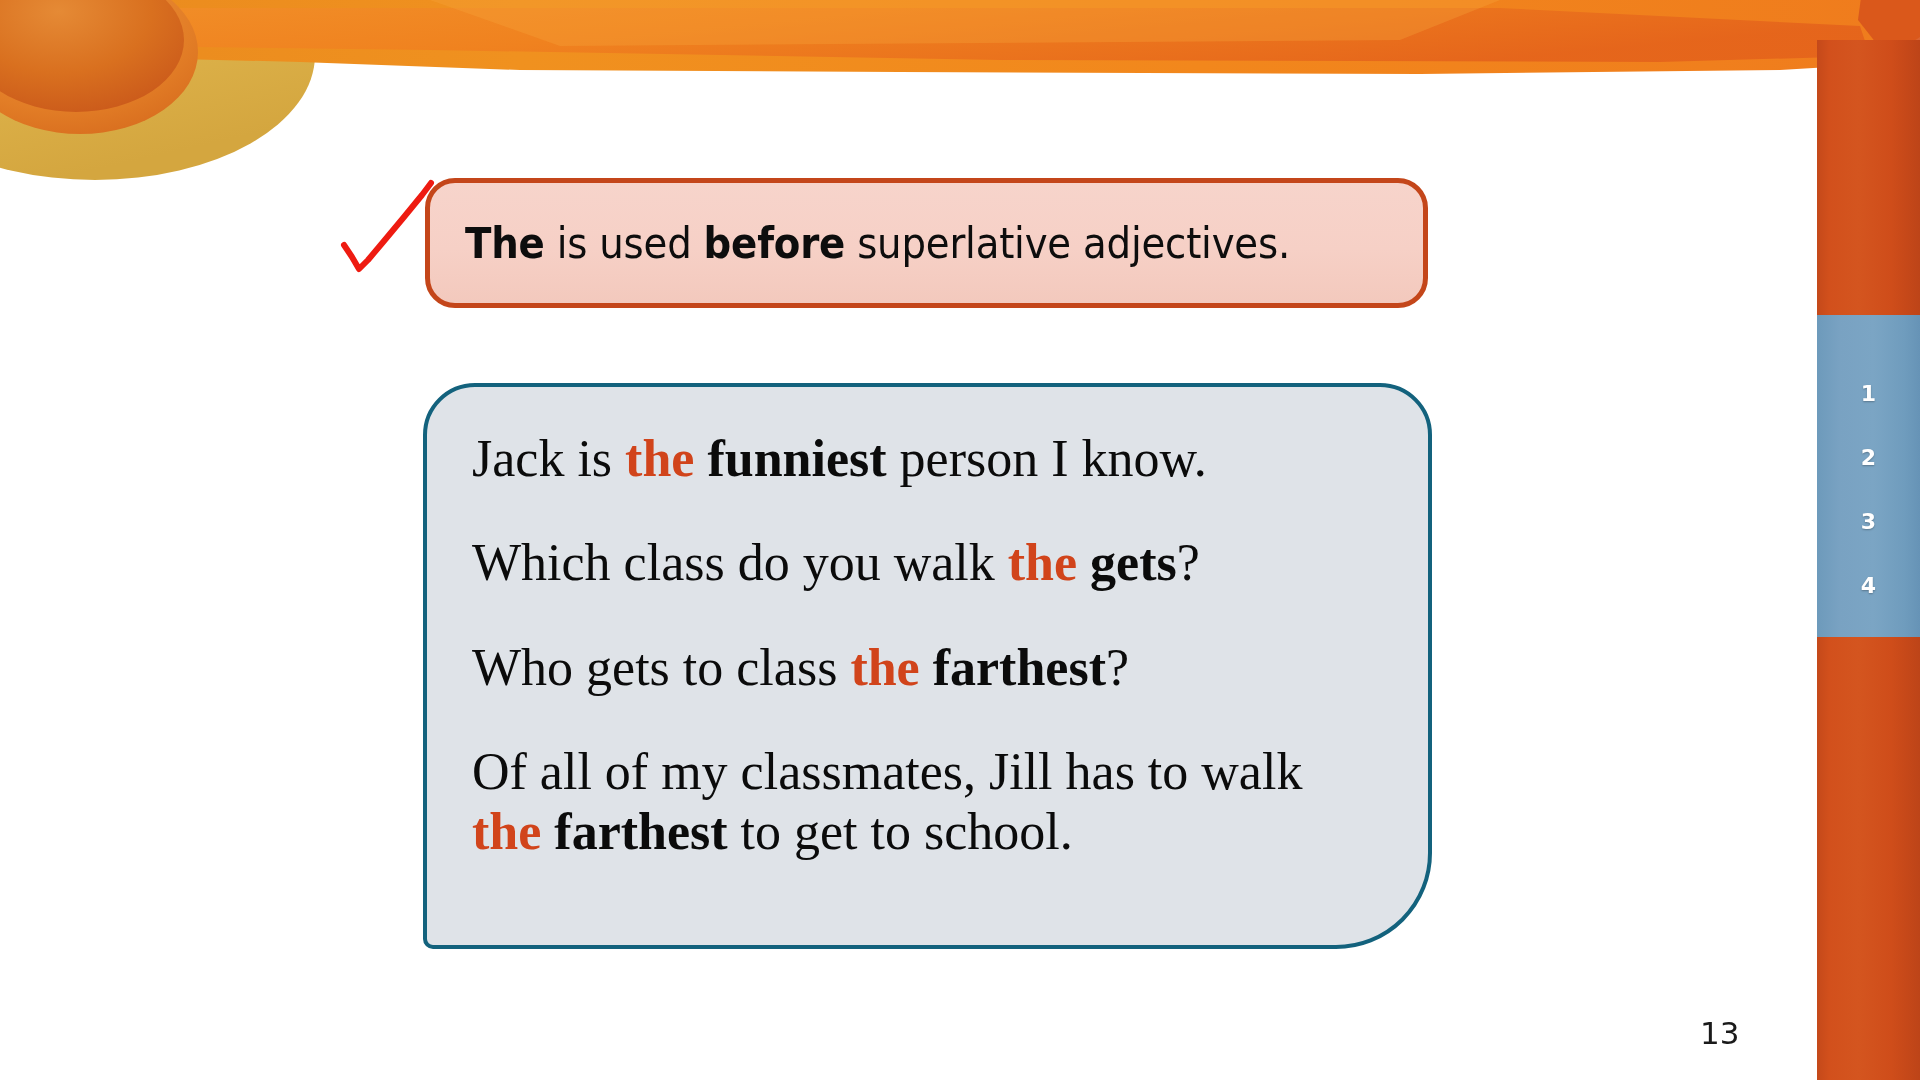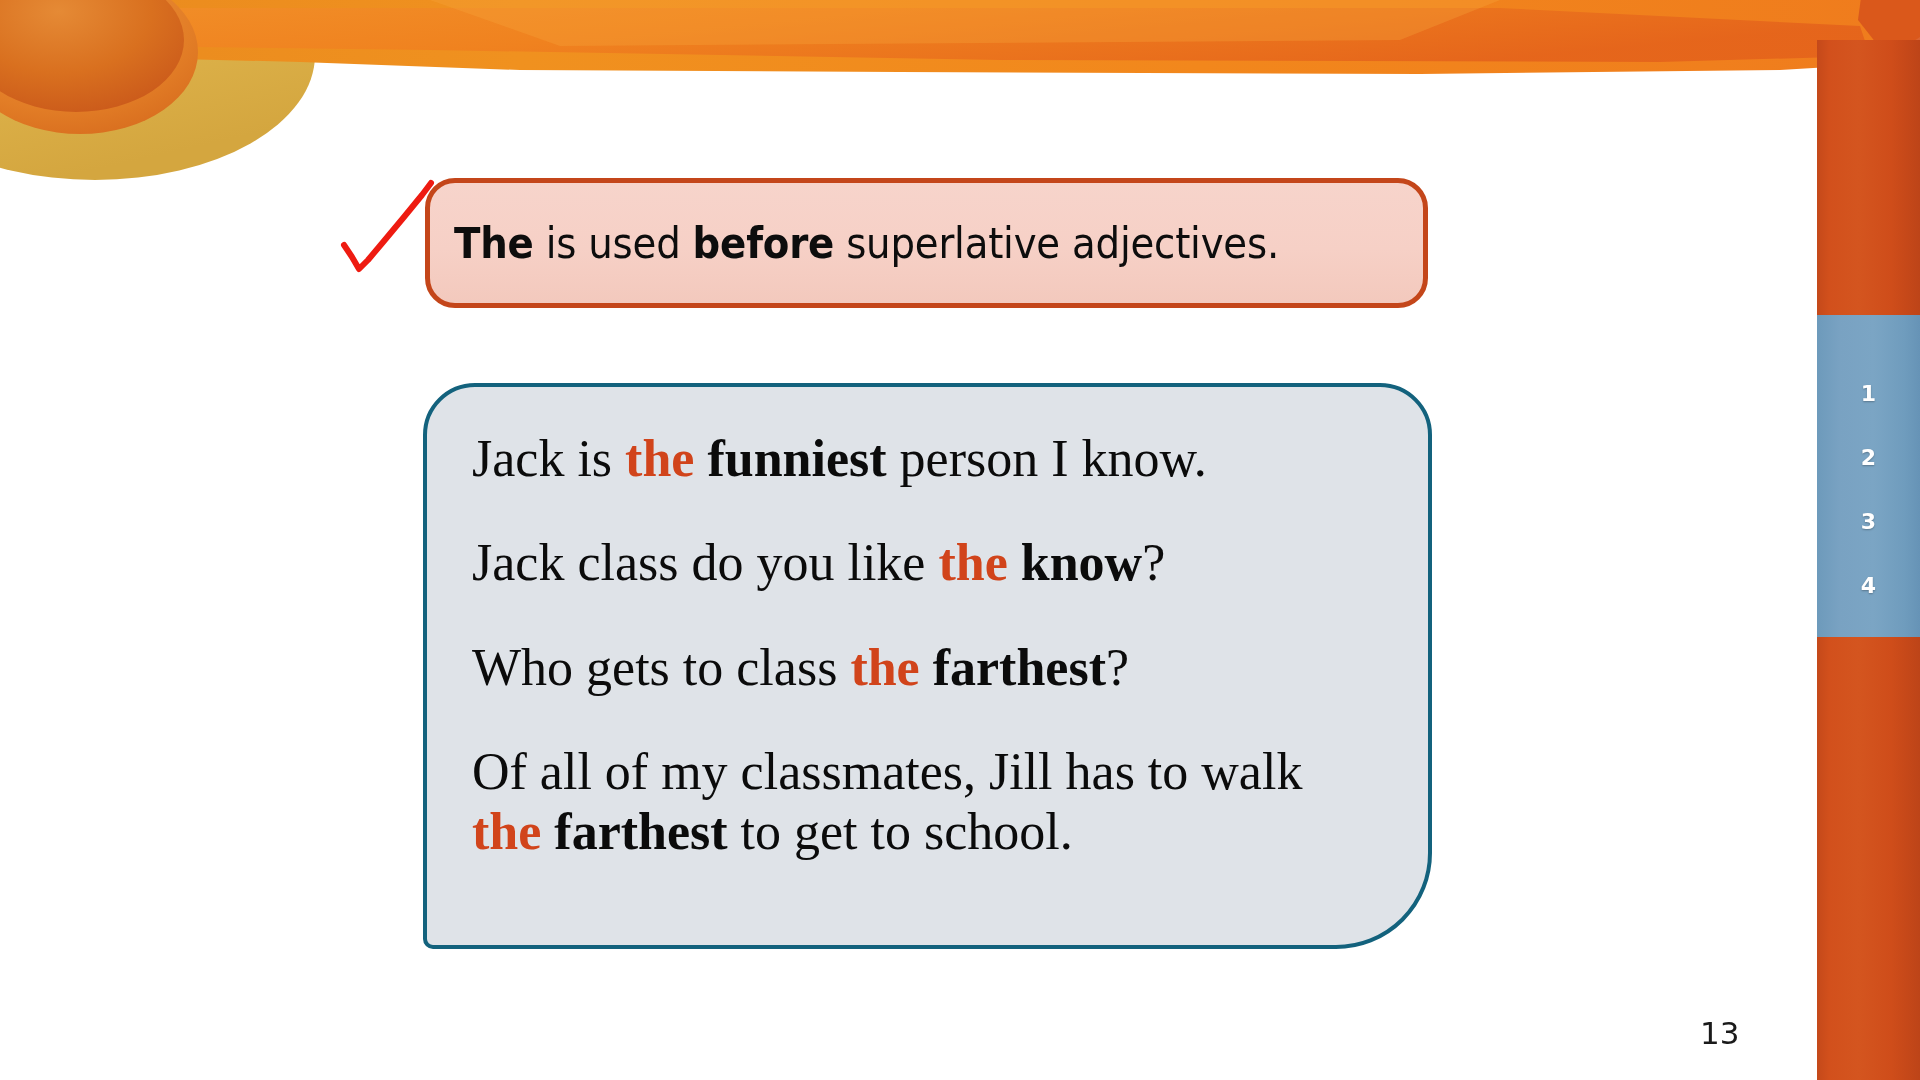--- a/index.html
+++ b/index.html
@@ -100,21 +100,21 @@
     border: 5px solid #c4461a;
     border-radius: 30px;
     display: flex;
     align-items: center;
   }
   .callout-text {
     font-family: "DejaVu Sans Condensed", "Liberation Sans Narrow", "Liberation Sans", sans-serif;
     font-size: 43px;
     color: #0d0d0d;
     letter-spacing: -0.2px;
-    padding-left: 24px;
+    padding-left: 35px;
     white-space: nowrap;
   }
   .callout-text b { font-weight: bold; }
 
   
   .check-mark {
     position: absolute;
     left: 330px;
     top: 165px;
     width: 120px;
@@ -237,21 +237,21 @@
     <path d="M 14,80 L 22,92 L 29,104 L 38,95 L 54,76 L 74,52 L 92,30 L 101,18" fill="none" stroke="#ee1b11" stroke-width="6" stroke-linecap="round" stroke-linejoin="round"></path>
   </svg>
 
   <div class="examples">
 
     <div class="example-line">
       <span>Jack is </span><span class="hl">the</span><span> </span><span class="bd">funniest</span><span> person I know.</span>
     </div>
 
     <div class="example-line">
-      <span>Jack class do you like </span><span class="hl">the</span><span> </span><span class="bd">know</span><span>?</span>
+      <span>Which class do you walk </span><span class="hl">the</span><span> </span><span class="bd">gets</span><span>?</span>
     </div>
 
     <div class="example-line">
       <span>Who gets to class </span><span class="hl">the</span><span> </span><span class="bd">farthest</span><span>?</span>
     </div>
 
     <div class="example-line">
       <span>Of all of my classmates, Jill has to walk </span><span class="hl">the</span><span> </span><span class="bd">farthest</span><span> to get to school.</span>
     </div>
 

